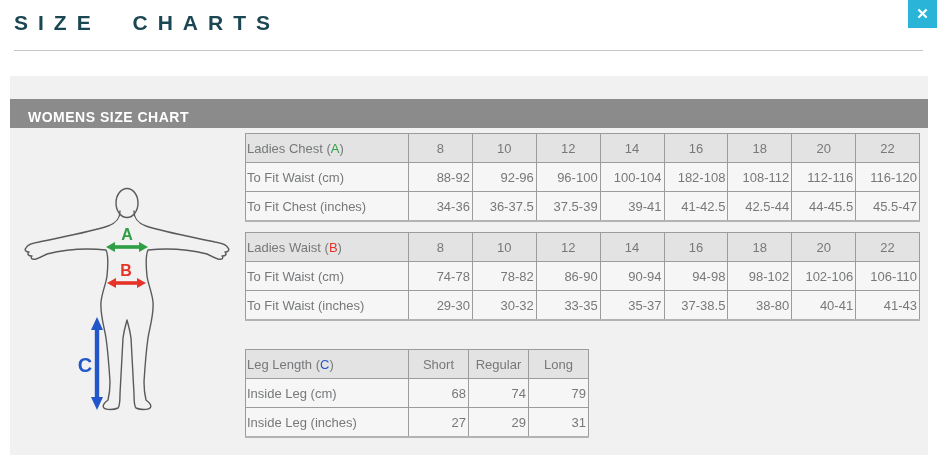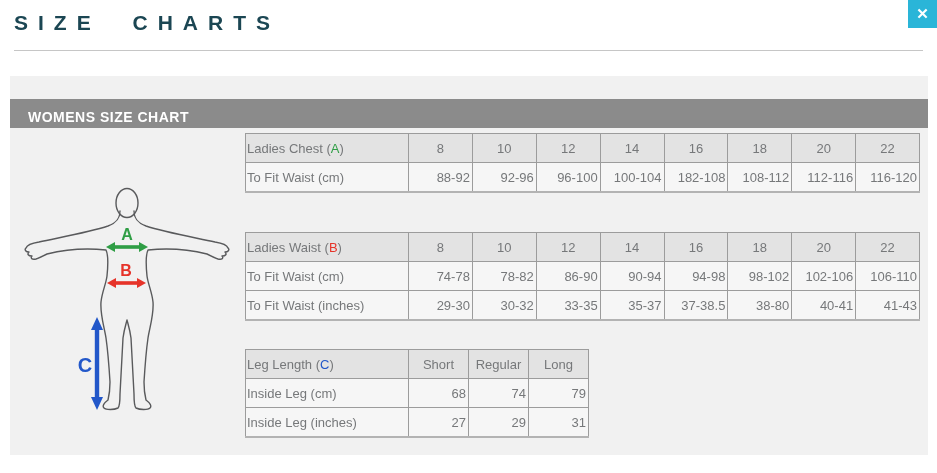--- a/index.html
+++ b/index.html
@@ -157,20 +157,31 @@
             <td class="lbl">To Fit Waist (cm)</td>
             <td>88-92</td>
             <td>92-96</td>
             <td>96-100</td>
             <td>100-104</td>
             <td>182-108</td>
             <td>108-112</td>
             <td>112-116</td>
             <td>116-120</td>
           </tr>
+          <tr>
+            <td class="lbl">To Fit Chest (inches)</td>
+            <td>34-36</td>
+            <td>36-37.5</td>
+            <td>37.5-39</td>
+            <td>39-41</td>
+            <td>41-42.5</td>
+            <td>42.5-44</td>
+            <td>44-45.5</td>
+            <td>45.5-47</td>
+          </tr>
         </tbody>
       </table>
     <table class="size-table" id="table-1">
         <thead>
           <tr>
             <th class="lbl">Ladies Waist (<span style="color: rgb(230, 51, 41);">B</span>)</th>
             <th>8</th>
             <th>10</th>
             <th>12</th>
             <th>14</th>

